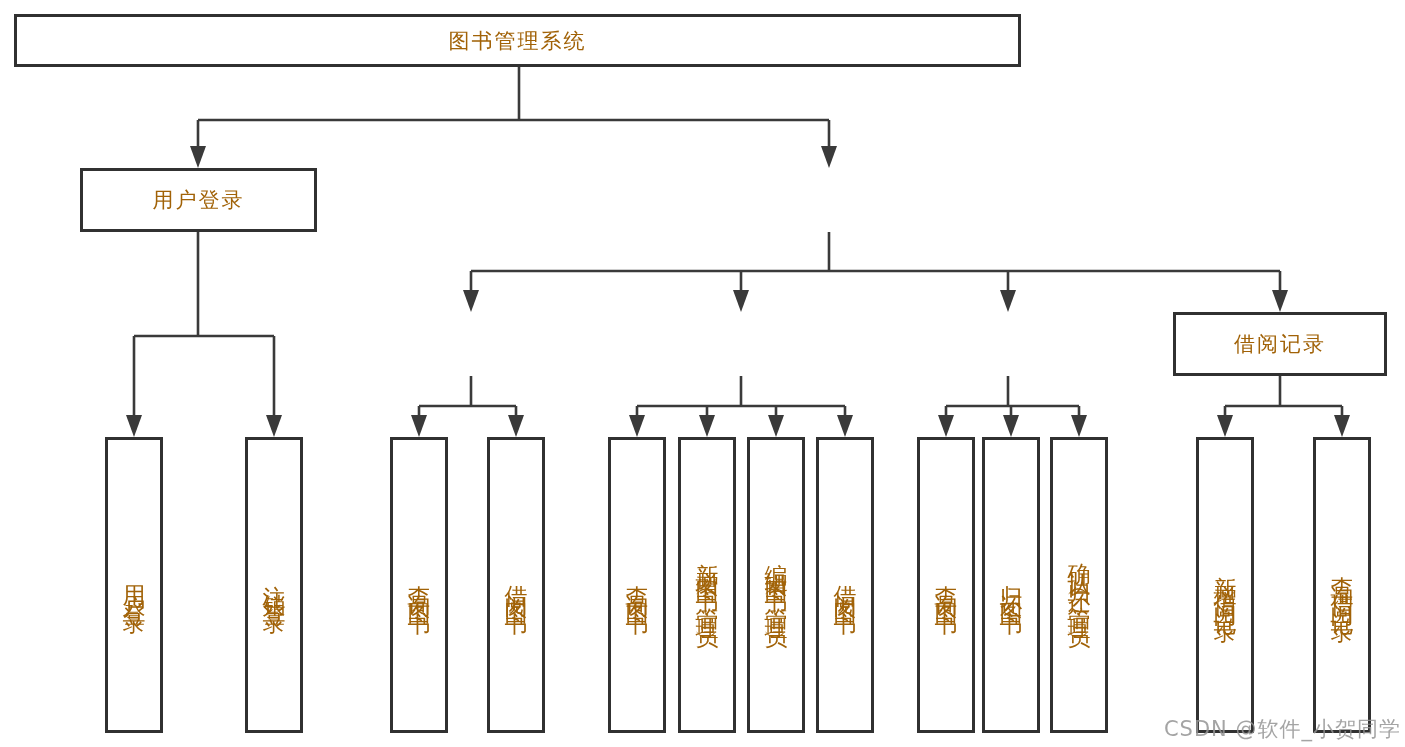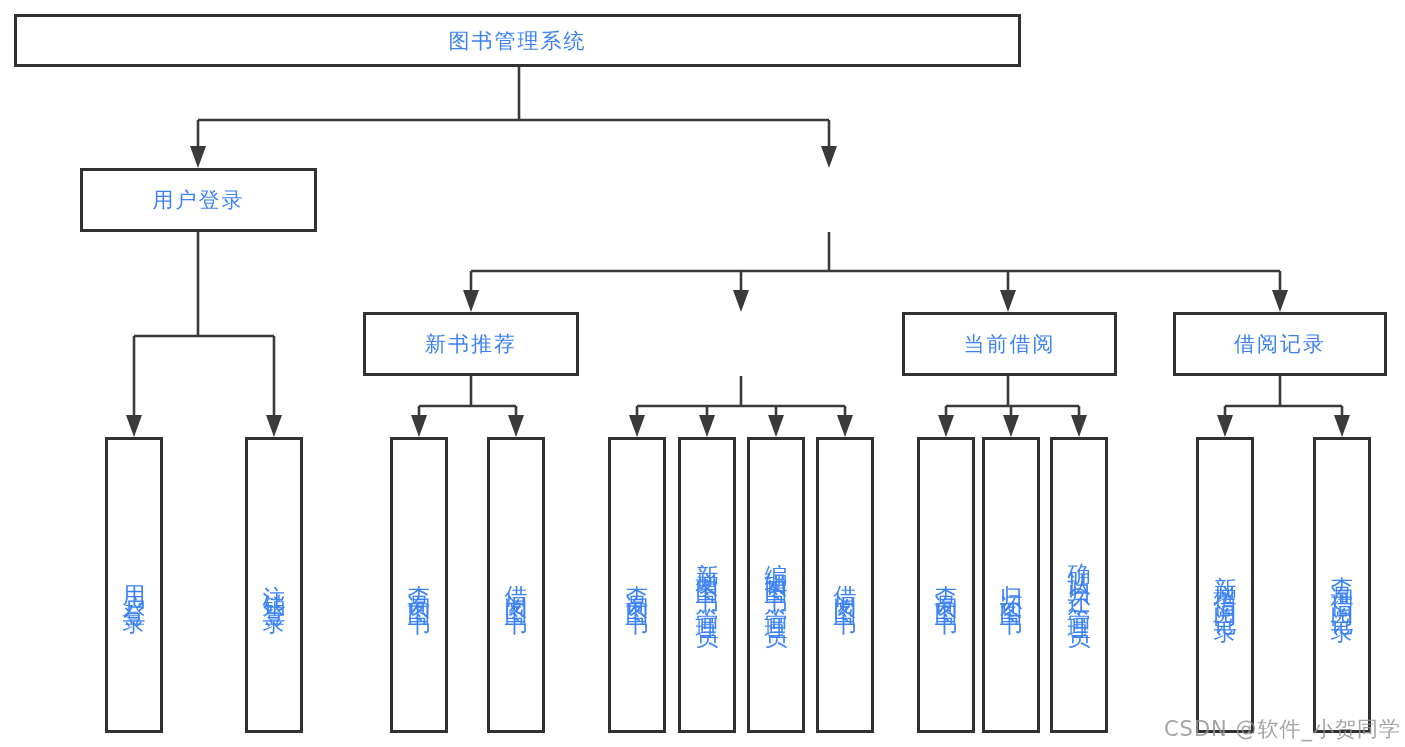--- a/index.html
+++ b/index.html
@@ -12,21 +12,21 @@
   }
   .wires{position:absolute;left:0;top:0;z-index:0;}
   .wires path{stroke:#3a3a3a;stroke-width:2.6;fill:none;}
   .wires polygon{fill:#3a3a3a;stroke:none;}
   .node{
     position:absolute;
     box-sizing:border-box;
     background:#ffffff;
     border:3px solid #313131;
     display:flex;align-items:center;justify-content:center;
-    color:#3b82f6;
+    color:#a16207;
     z-index:1;
   }
   .node.h span{
     font-size:21px;
     letter-spacing:2px;
     white-space:nowrap;
   }
   .node.v span{
     writing-mode:vertical-rl;
     font-size:23px;
@@ -112,26 +112,20 @@
   </svg>
 
   <div class="node h" style="left:14px;top:14px;width:1007px;height:53px">
     <span>图书管理系统</span>
   </div>
 
   <div class="node h" style="left:80px;top:168px;width:237px;height:64px">
     <span>用户登录</span>
   </div>
 
-  <div class="node h" style="left:363px;top:312px;width:216px;height:64px">
-    <span>新书推荐</span>
-  </div>
-  <div class="node h" style="left:902px;top:312px;width:215px;height:64px">
-    <span>当前借阅</span>
-  </div>
   <div class="node h" style="left:1173px;top:312px;width:214px;height:64px">
     <span>借阅记录</span>
   </div>
 
   <div class="node v" style="left:105px;top:437px;width:58px;height:296px">
     <span>用户登录</span>
   </div>
   <div class="node v" style="left:245px;top:437px;width:58px;height:296px">
     <span>注销登录</span>
   </div>

